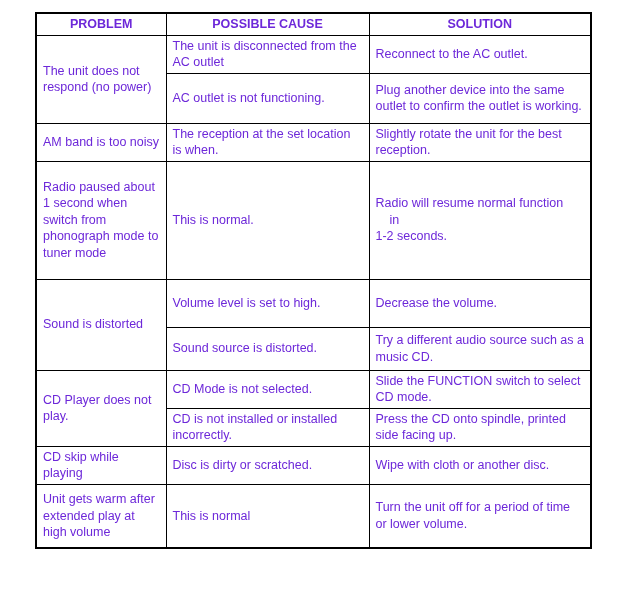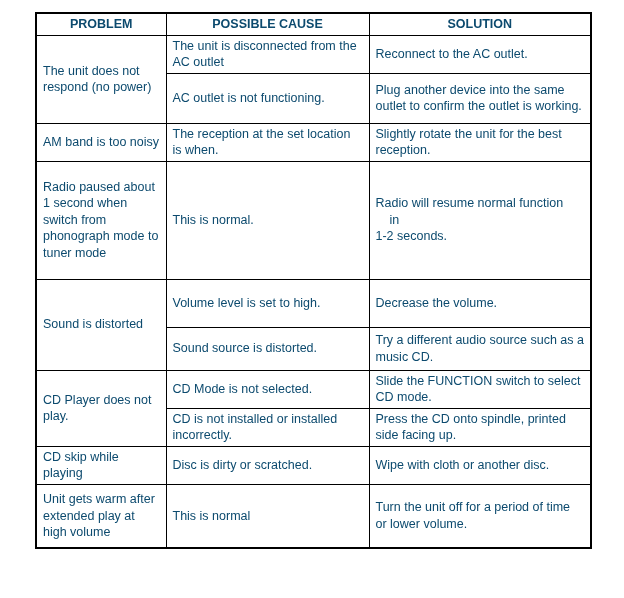--- a/index.html
+++ b/index.html
@@ -6,21 +6,21 @@
     margin: 0;
     padding: 0;
     background: #ffffff;
   }
   .page {
     position: relative;
     width: 624px;
     height: 598px;
     background: #ffffff;
     font-family: "Liberation Sans", sans-serif;
-    color: #0c4a6e;
+    color: #6d28d9;
   }
   table.trouble-table {
     position: absolute;
     left: 35px;
     top: 12px;
     border-collapse: collapse;
     border: 2px solid #000000;
     table-layout: fixed;
     width: 555px;
   }

